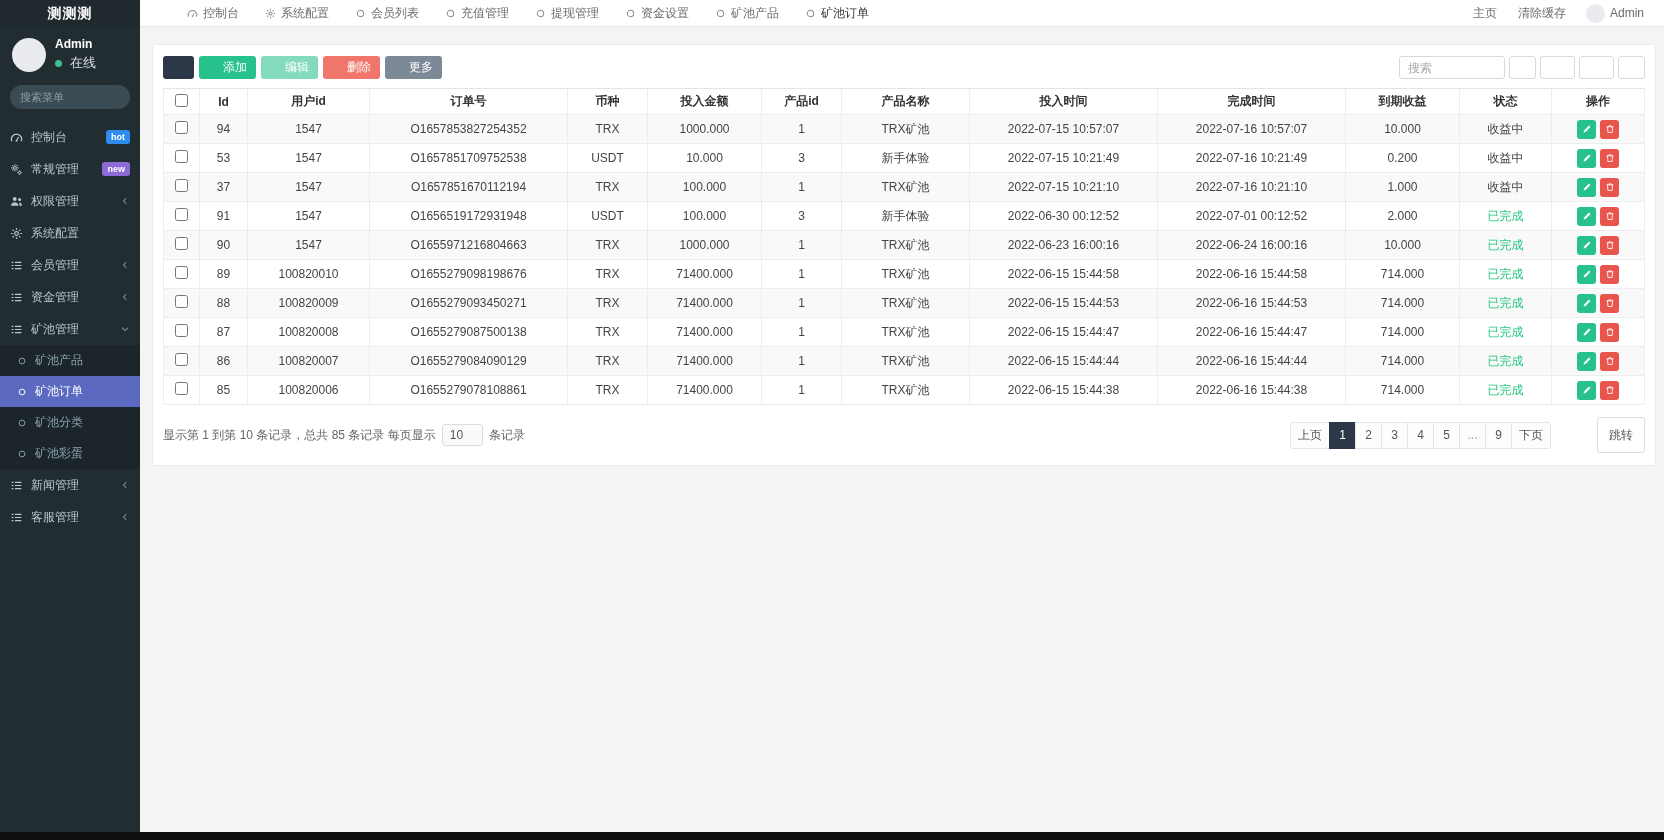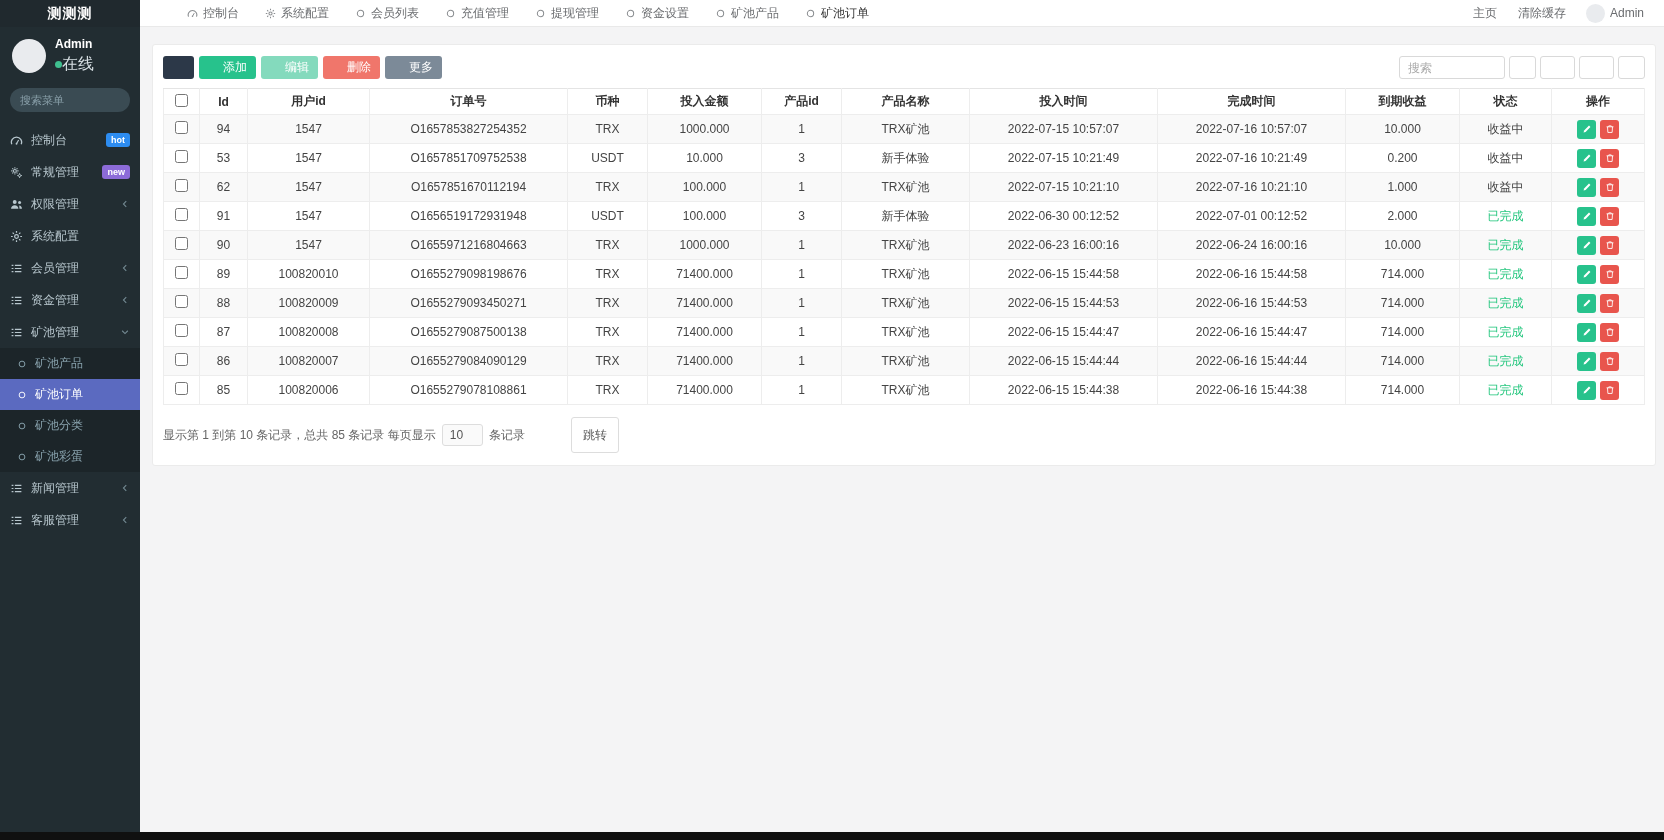--- a/index.html
+++ b/index.html
@@ -10,21 +10,21 @@
 
   .app { display:flex; height:832px; }
 
   
   .sidebar { width:140px; min-width:140px; background:#222d32; display:flex; flex-direction:column; }
   .logo { height:27px; line-height:27px; text-align:center; color:#fff; font-weight:bold; font-size:14px; letter-spacing:1px; background:#20292e; }
   .user-panel { display:flex; align-items:center; gap:9px; padding:10px 12px 8px; }
   .avatar-circle { width:34px; height:34px; border-radius:50%; background:#e9ebee; color:#c0c6cd; display:flex; align-items:center; justify-content:center; }
   .avatar-circle .svg-icon { width:20px; height:20px; }
   .user-name { color:#fff; font-weight:bold; font-size:12px; margin-bottom:3px; }
-  .user-status { color:#d7dfe3; font-size:16px; display:flex; align-items:center; gap:0; }
+  .user-status { color:#d7dfe3; font-size:13px; display:flex; align-items:center; gap:8px; }
   .status-dot { width:7px; height:7px; border-radius:50%; background:#3fbf8f; }
   .menu-search { margin:5px 10px 12px; height:24px; background:#3a4b53; border-radius:13px; display:flex; align-items:center; padding:0 10px; }
   .menu-search input { flex:1; background:transparent; border:none; outline:none; color:#c3d2d9; font-size:11px; width:80px; }
   .menu-search input::placeholder { color:#8aa0aa; }
   .menu-search .svg-icon { width:11px; height:11px; color:#8aa0aa; }
   .menu { flex:1; }
   .menu-item { height:32px; display:flex; align-items:center; gap:8px; padding:0 10px; color:#b8c7ce; cursor:pointer; }
   .menu-item .mi-icon { color:#b8c7ce; width:13px; height:13px; }
   .mi-badge { margin-left:auto; color:#fff; font-size:9px; font-weight:bold; padding:1.5px 5px; border-radius:3px; line-height:1.2;text-align:right; }
   .mi-chevron { margin-left:auto; width:10px; height:10px; color:#748a93; }
@@ -497,21 +497,21 @@
                       <svg viewBox="0 0 16 16">
                         <path d="M2.5 4.5h11" stroke="currentColor" stroke-width="1.4"></path>
                         <path d="M6 4.5V3h4v1.5" fill="none" stroke="currentColor" stroke-width="1.4"></path>
                         <path d="M4 4.5l.6 9h6.8l.6-9" fill="none" stroke="currentColor" stroke-width="1.4"></path>
                       </svg>
                     </span>
                   </button></td>
               </tr>
               <tr>
                 <td><input type="checkbox" style=""></td>
-                <td>62</td>
+                <td>37</td>
                 <td>1547</td>
                 <td>O1657851670112194</td>
                 <td>TRX</td>
                 <td>100.000</td>
                 <td>1</td>
                 <td>TRX矿池</td>
                 <td>2022-07-15 10:21:10</td>
                 <td>2022-07-16 10:21:10</td>
                 <td>1.000</td>
                 <td><span class="status-run">收益中</span></td>
@@ -737,20 +737,31 @@
             </tbody>
         </table>
 
         <div class="card-footer">
           <span>显示第 1 到第 10 条记录，总共 85 条记录 每页显示</span>
           <span class="page-size-box">
             <span>10</span>
             <span class="svg-icon caret"></span>
           </span>
           <span>条记录</span>
+          <div class="pager" id="pager">
+              <span class="page-li">上页</span>
+              <span class="page-li active">1</span>
+              <span class="page-li">2</span>
+              <span class="page-li">3</span>
+              <span class="page-li">4</span>
+              <span class="page-li">5</span>
+              <span class="page-li disabled">...</span>
+              <span class="page-li">9</span>
+              <span class="page-li">下页</span>
+            </div>
           <button class="jump-btn">跳转</button>
         </div>
 
       </div>
     </div>
   </div>
 </div>
 
 <div class="bottom-bar"></div>
 

